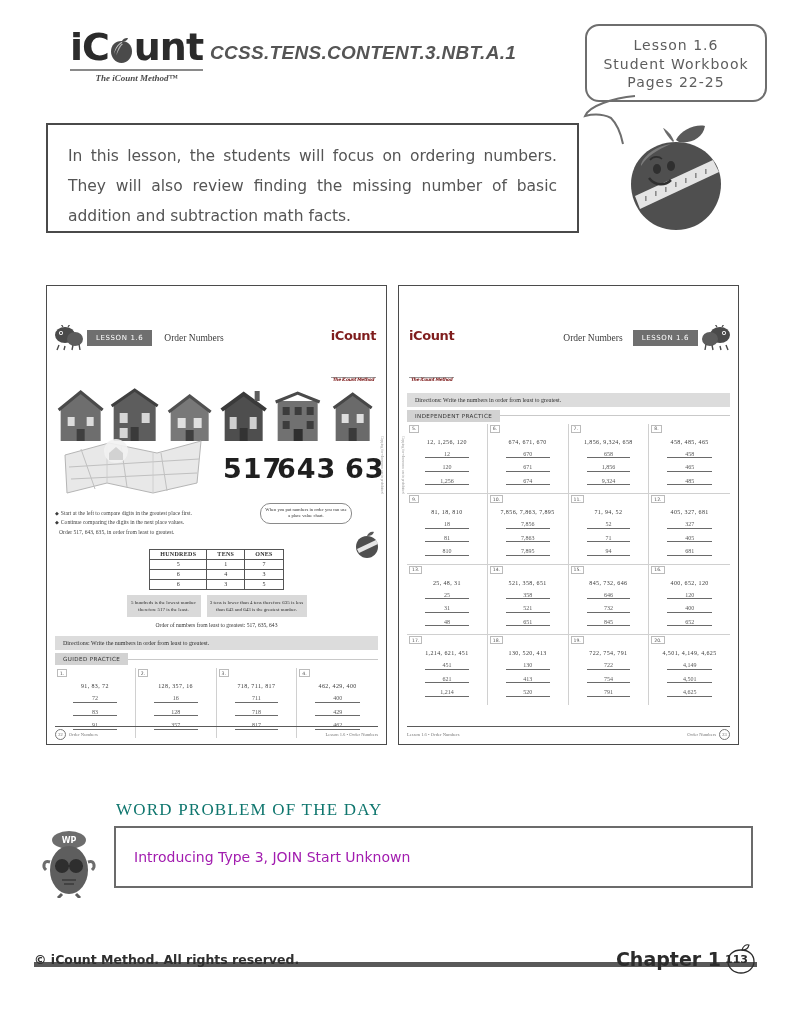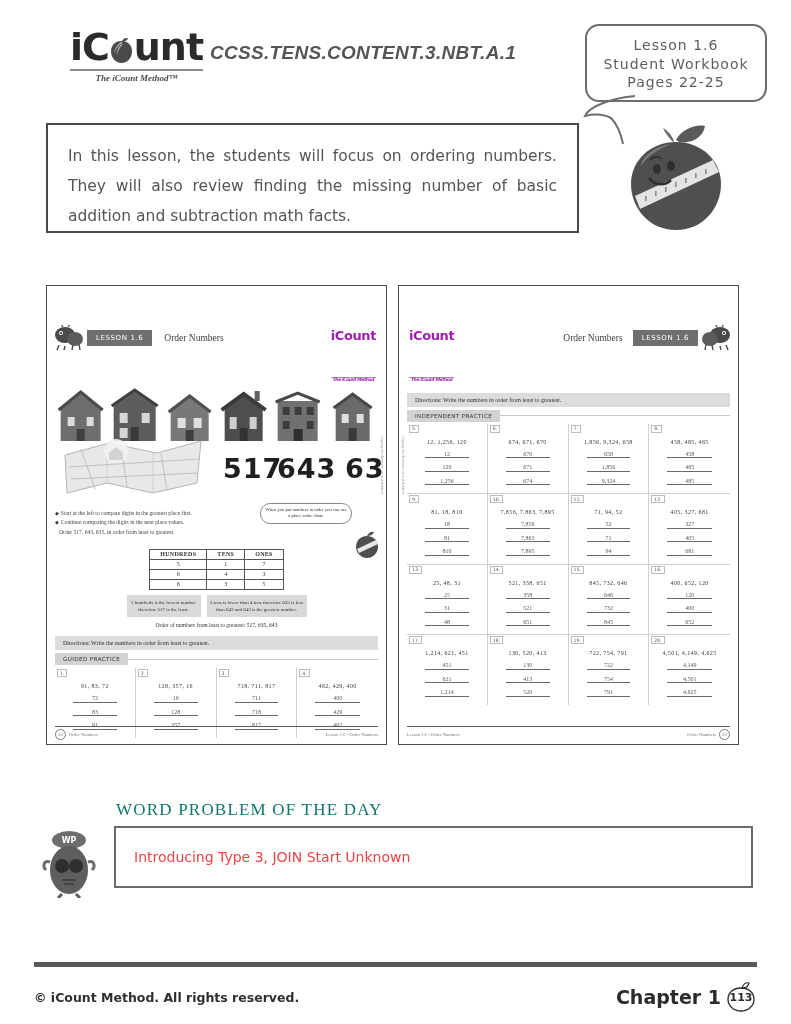--- a/index.html
+++ b/index.html
@@ -46,21 +46,21 @@
   .lesson-desc p { font-size: 15.5px; line-height: 1.95; color: #555;
                    text-align: justify; font-family: "DejaVu Sans", sans-serif; }
 
   
   .sheets { position: absolute; left: 46px; top: 285px; width: 700px; height: 460px; }
   .sheet { position: absolute; top: 0; border: 1px solid #4b4b4b; background: #fff;
            height: 460px; overflow: hidden; }
   .sheet-left  { left: 0;   width: 341px; }
   .sheet-right { left: 352px; width: 341px; }
 
-  .mini-logo { font-size: 13px; font-weight: bold; color: #a21caf; font-family: "DejaVu Sans", sans-serif;
+  .mini-logo { font-size: 13px; font-weight: bold; color: #7f1d1d; font-family: "DejaVu Sans", sans-serif;
                line-height: 1; letter-spacing: -0.4px; margin-top: 35px; }
   .mini-logo .tl { display:block; font-size: 4.5px; font-style: italic; border-top: 1px solid #999;
                    margin-top: 1px; text-align: center;}
 
   .lesson-chip { background: #6f6f6f; color: #fff; font-size: 7px; letter-spacing: 0.6px;
                  padding: 4px 9px; font-family: "DejaVu Sans", sans-serif; display:inline-block; }
   .sheet-title { font-size: 9.5px; color: #3c3c3c; font-family: "Liberation Serif", serif; }
 
   .worm { width: 34px; height: 26px; }
 
@@ -112,31 +112,31 @@
                writing-mode: vertical-rl; font-family: "Liberation Serif", serif; }
 
   
   .wp-section { position: absolute; left: 38px; top: 800px; width: 715px; }
   .wp-title { margin-left: 78px; font-size: 17px; color: #0f766e; letter-spacing: 1.2px;
               font-family: "Liberation Serif", serif; }
   .wp-body { display: flex; align-items: flex-start; margin-top: 6px; }
   .wp-mascot { width: 62px; height: 72px; flex: none; margin-right: 14px; }
   .wp-box { flex: 1; height: 62px; border: 2px solid #6b6b6b; display: flex; align-items: center;
             padding-left: 18px; }
-  .wp-box span { font-size: 14px; color: #ef4444; font-family: "DejaVu Sans", sans-serif; }
+  .wp-box span { font-size: 14px; color: #a21caf; font-family: "DejaVu Sans", sans-serif; }
 
   
   .footer-rule { position: absolute; left: 34px; top: 962px; width: 723px; height: 5px; background: #595959; }
-  .footer { position: absolute; left: 34px; top: 982px; width: 723px; display: flex;
+  .footer { position: absolute; left: 34px; top: 944px; width: 723px; display: flex;
             justify-content: space-between; align-items: center; gap: 39px; }
   .copy { font-size: 12.5px; font-weight: bold; color: #2f2f2f; font-family: "DejaVu Sans", sans-serif; }
   .chapter { display: flex; align-items: center; gap: 4px; }
   .chapter-label { font-size: 19px; font-weight: bold; color: #2b2b2b; font-family: "DejaVu Sans", sans-serif; }
   .chapter-apple { position: relative; width: 32px; height: 30px; display:flex;
-                   align-items:center; justify-content:center; }
+                   align-items:center; justify-content:flex-start; }
   .chapter-apple span { position: relative; font-size: 11px; font-weight: bold; color: #2b2b2b;
                         font-family: "DejaVu Sans", sans-serif; }
 </style>
 </head>
 <body>
 
 <div class="header">
 
   <div class="logo-block">
     <div class="logo-word"><span>iC</span><span class="logo-apple-o"><svg width="25" height="27" viewBox="0 0 25 27">

